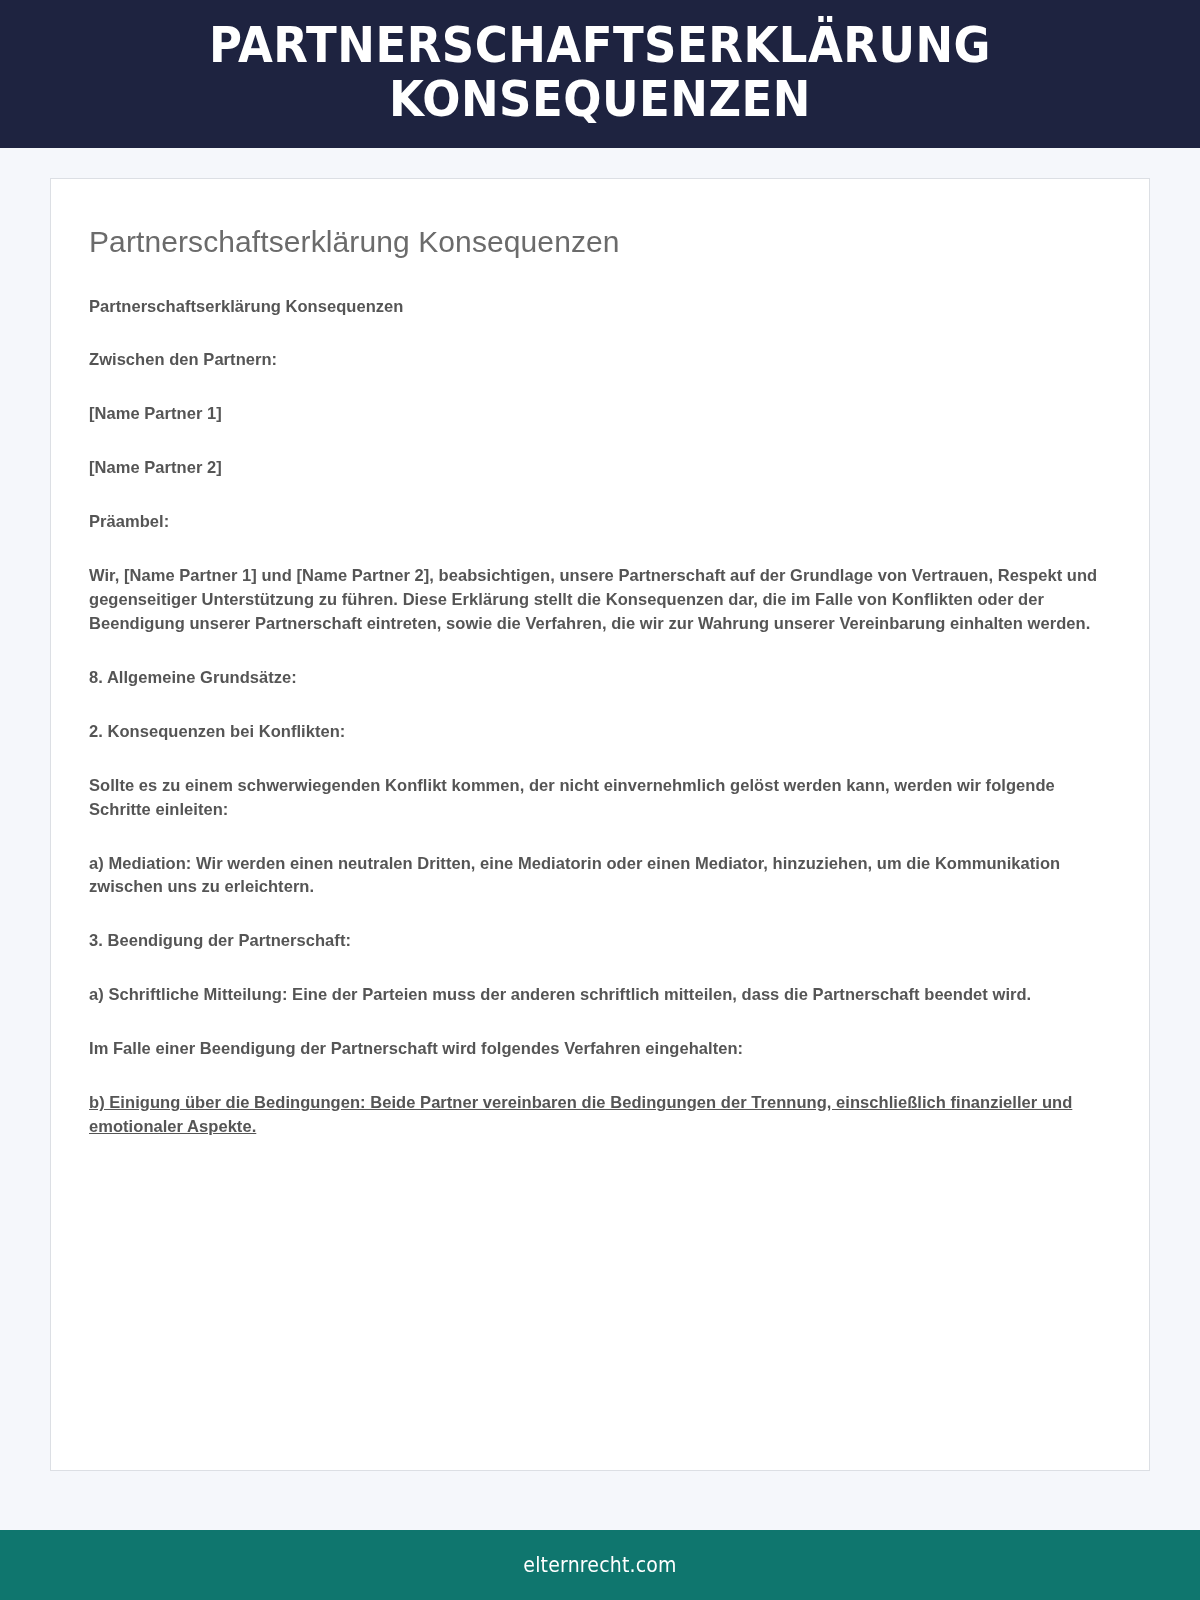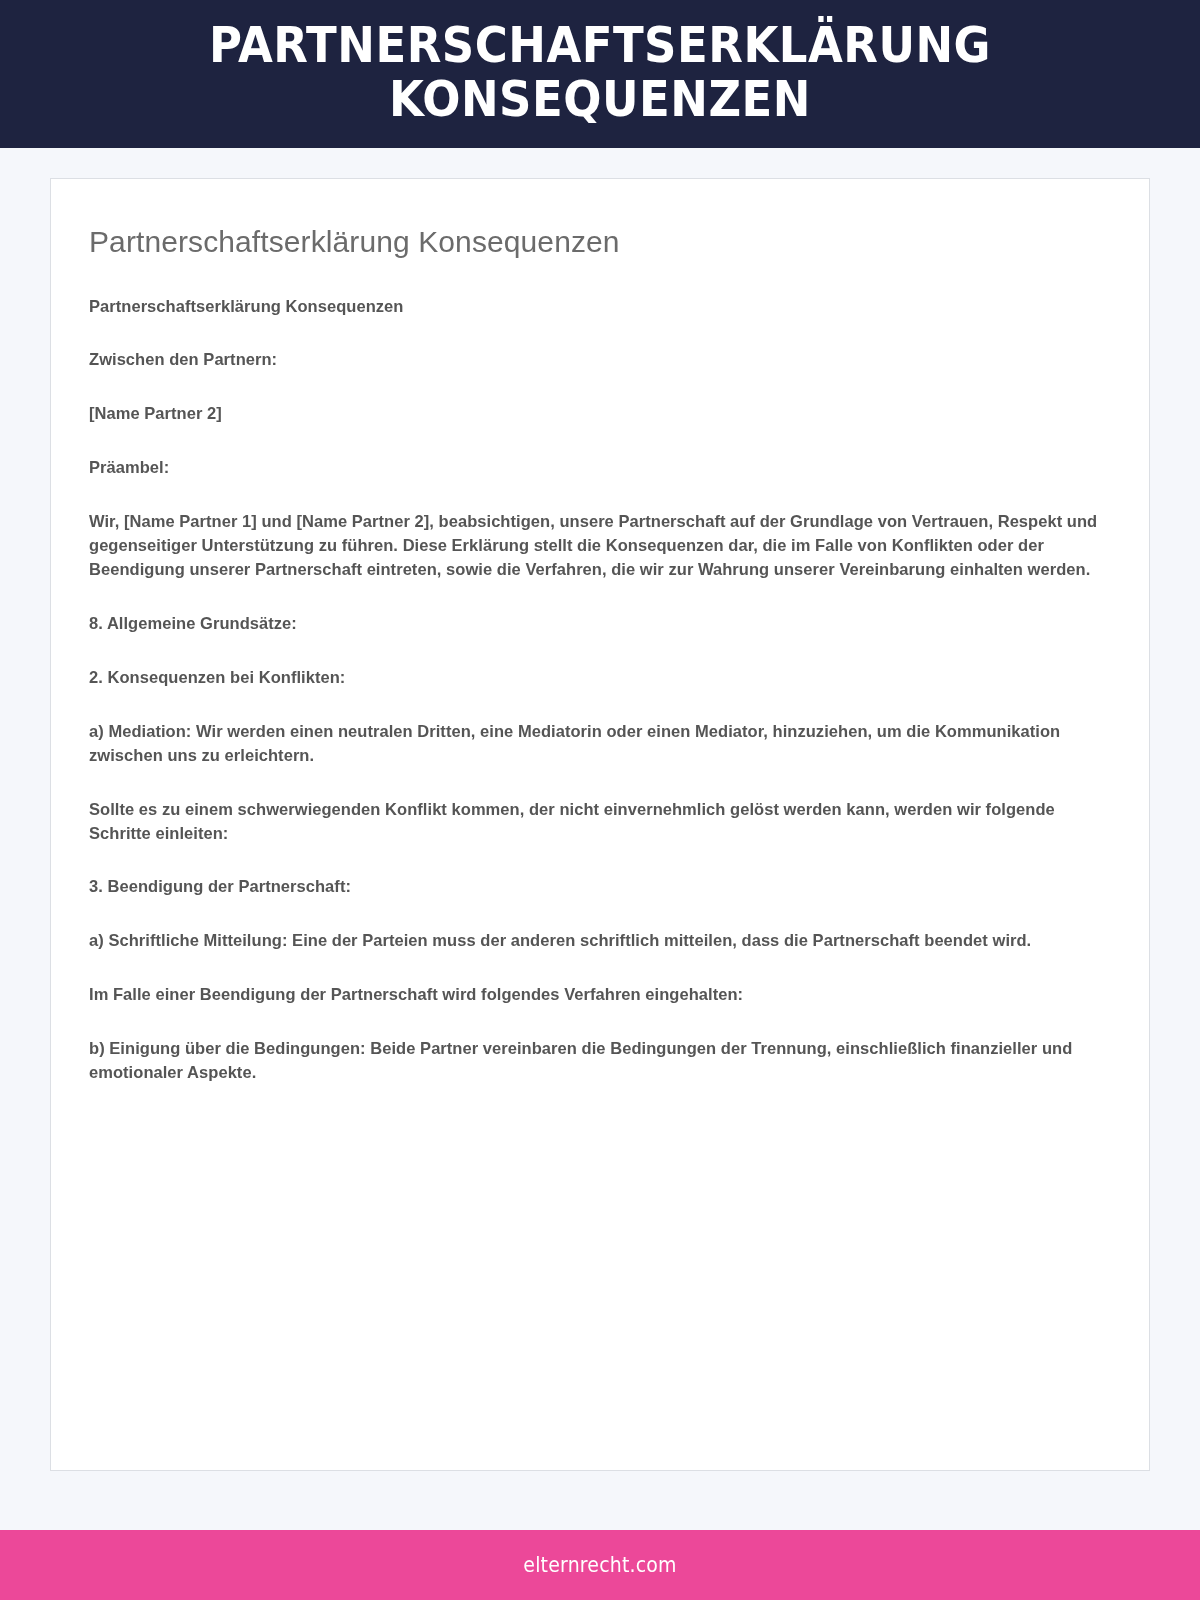--- a/index.html
+++ b/index.html
@@ -65,28 +65,29 @@
     font-size: 16.5px;
     font-weight: bold;
     line-height: 1.45;
     margin: 0 0 30px 0;
     letter-spacing: 0.05px;
   }
   .doc-body p.gap-before {
   }
   .doc-body p:last-child {
     margin-bottom: 12px;
+    text-decoration: underline;
   }
 
   
   .footer-spacer {
     height: 59px;
   }
   .footer {
-    background: #ec4899;
+    background: #0f766e;
     width: 100%;
     height: 70px;
     display: flex;
     align-items: center;
     justify-content: center;
   }
   .footer-text {
     color: #ffffff;
     font-family: "DejaVu Sans Condensed", "Liberation Sans Narrow", "Liberation Sans", sans-serif;
     font-size: 21px;
@@ -100,27 +101,28 @@
 <header class="banner">
   <h1 class="banner-title">Partnerschaftserklärung Konsequenzen</h1>
 </header>
 
 <main class="page-area">
   <article class="doc-card">
     <h2 class="doc-title">Partnerschaftserklärung Konsequenzen</h2>
     <div class="doc-body">
         <p>Partnerschaftserklärung Konsequenzen</p>
         <p class="gap-before">Zwischen den Partnern:</p>
+        <p>[Name Partner 1]</p>
         <p>[Name Partner 2]</p>
         <p class="gap-before">Präambel:</p>
         <p>Wir, [Name Partner 1] und [Name Partner 2], beabsichtigen, unsere Partnerschaft auf der Grundlage von Vertrauen, Respekt und gegenseitiger Unterstützung zu führen. Diese Erklärung stellt die Konsequenzen dar, die im Falle von Konflikten oder der Beendigung unserer Partnerschaft eintreten, sowie die Verfahren, die wir zur Wahrung unserer Vereinbarung einhalten werden.</p>
         <p class="gap-before">8. Allgemeine Grundsätze:</p>
         <p class="gap-before">2. Konsequenzen bei Konflikten:</p>
+        <p>Sollte es zu einem schwerwiegenden Konflikt kommen, der nicht einvernehmlich gelöst werden kann, werden wir folgende Schritte einleiten:</p>
         <p>a) Mediation: Wir werden einen neutralen Dritten, eine Mediatorin oder einen Mediator, hinzuziehen, um die Kommunikation zwischen uns zu erleichtern.</p>
-        <p>Sollte es zu einem schwerwiegenden Konflikt kommen, der nicht einvernehmlich gelöst werden kann, werden wir folgende Schritte einleiten:</p>
         <p class="gap-before">3. Beendigung der Partnerschaft:</p>
         <p>a) Schriftliche Mitteilung: Eine der Parteien muss der anderen schriftlich mitteilen, dass die Partnerschaft beendet wird.</p>
         <p>Im Falle einer Beendigung der Partnerschaft wird folgendes Verfahren eingehalten:</p>
         <p>b) Einigung über die Bedingungen: Beide Partner vereinbaren die Bedingungen der Trennung, einschließlich finanzieller und emotionaler Aspekte.</p>
       </div>
   </article>
 </main>
 
 <div class="footer-spacer"></div>
 

